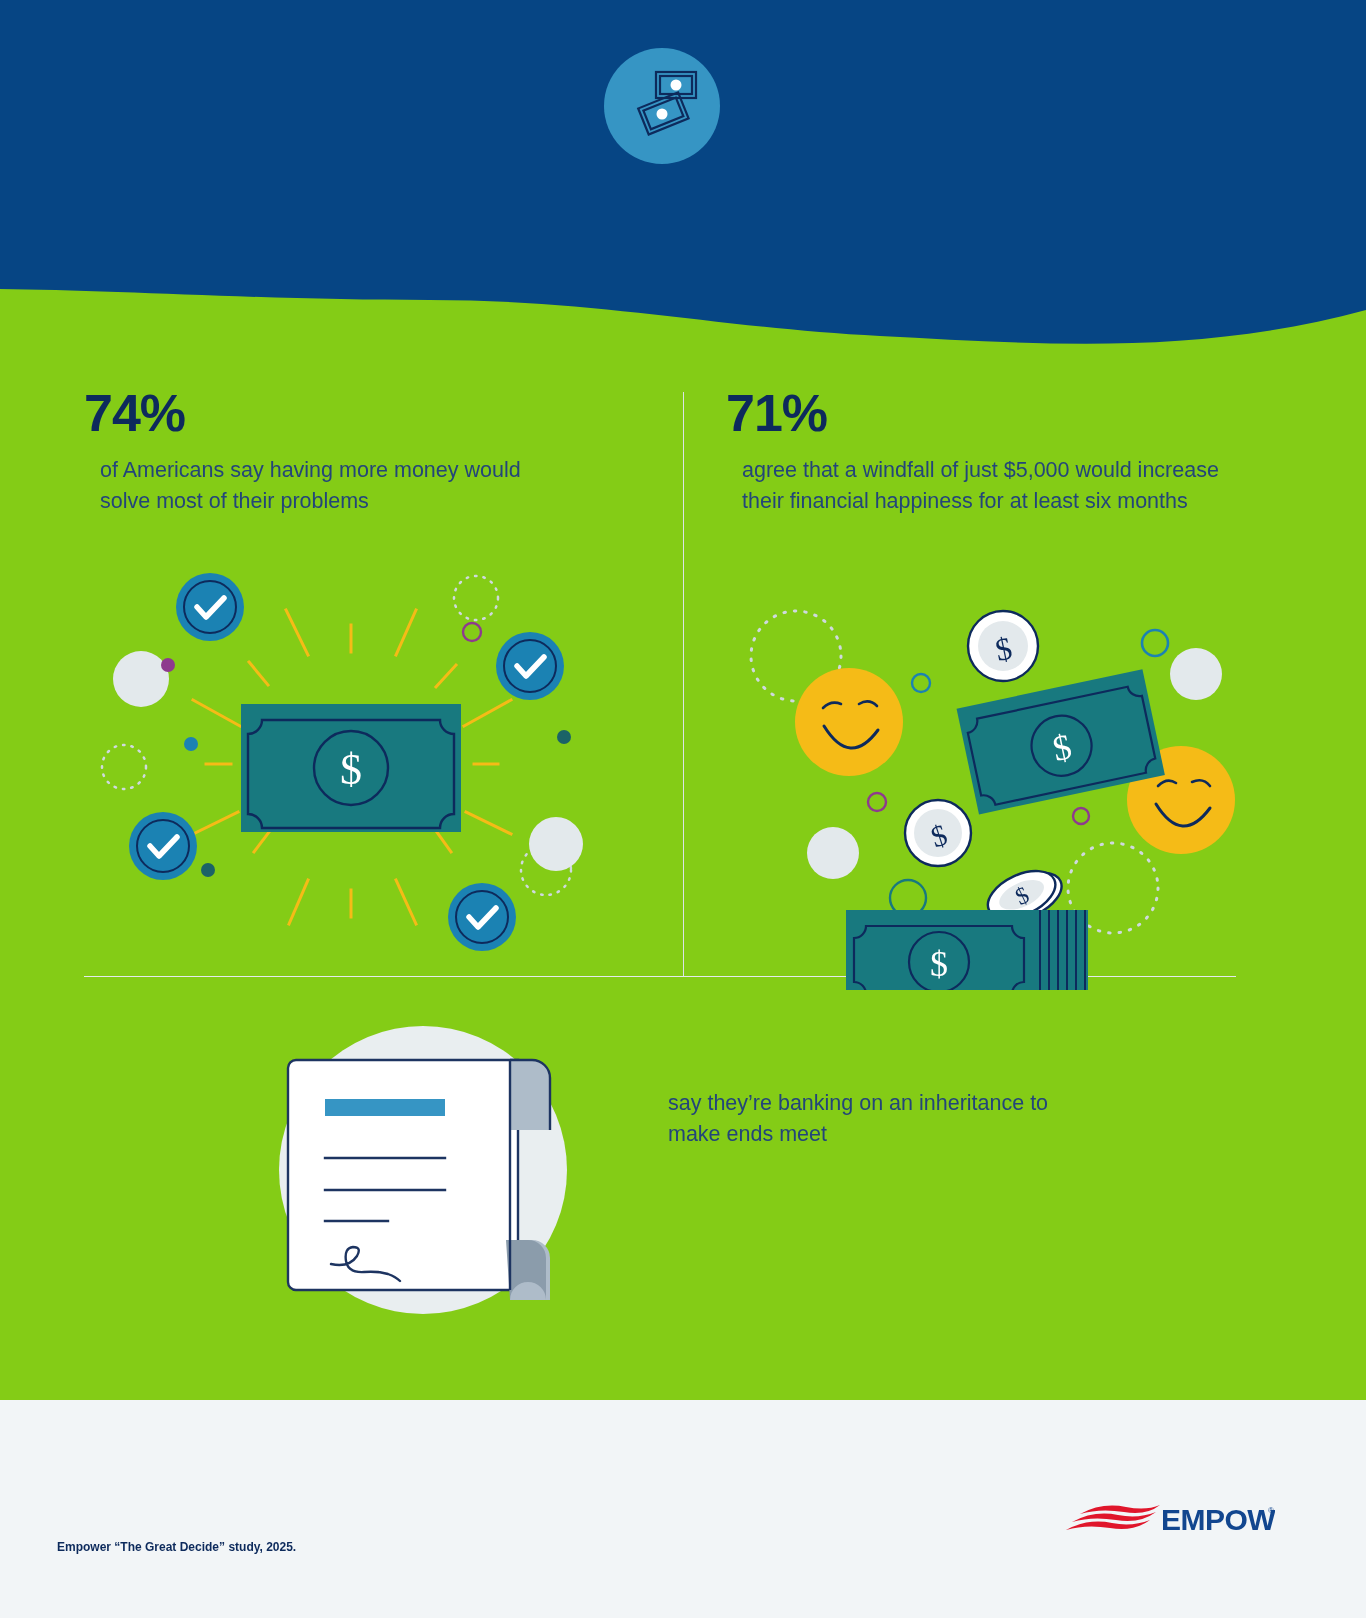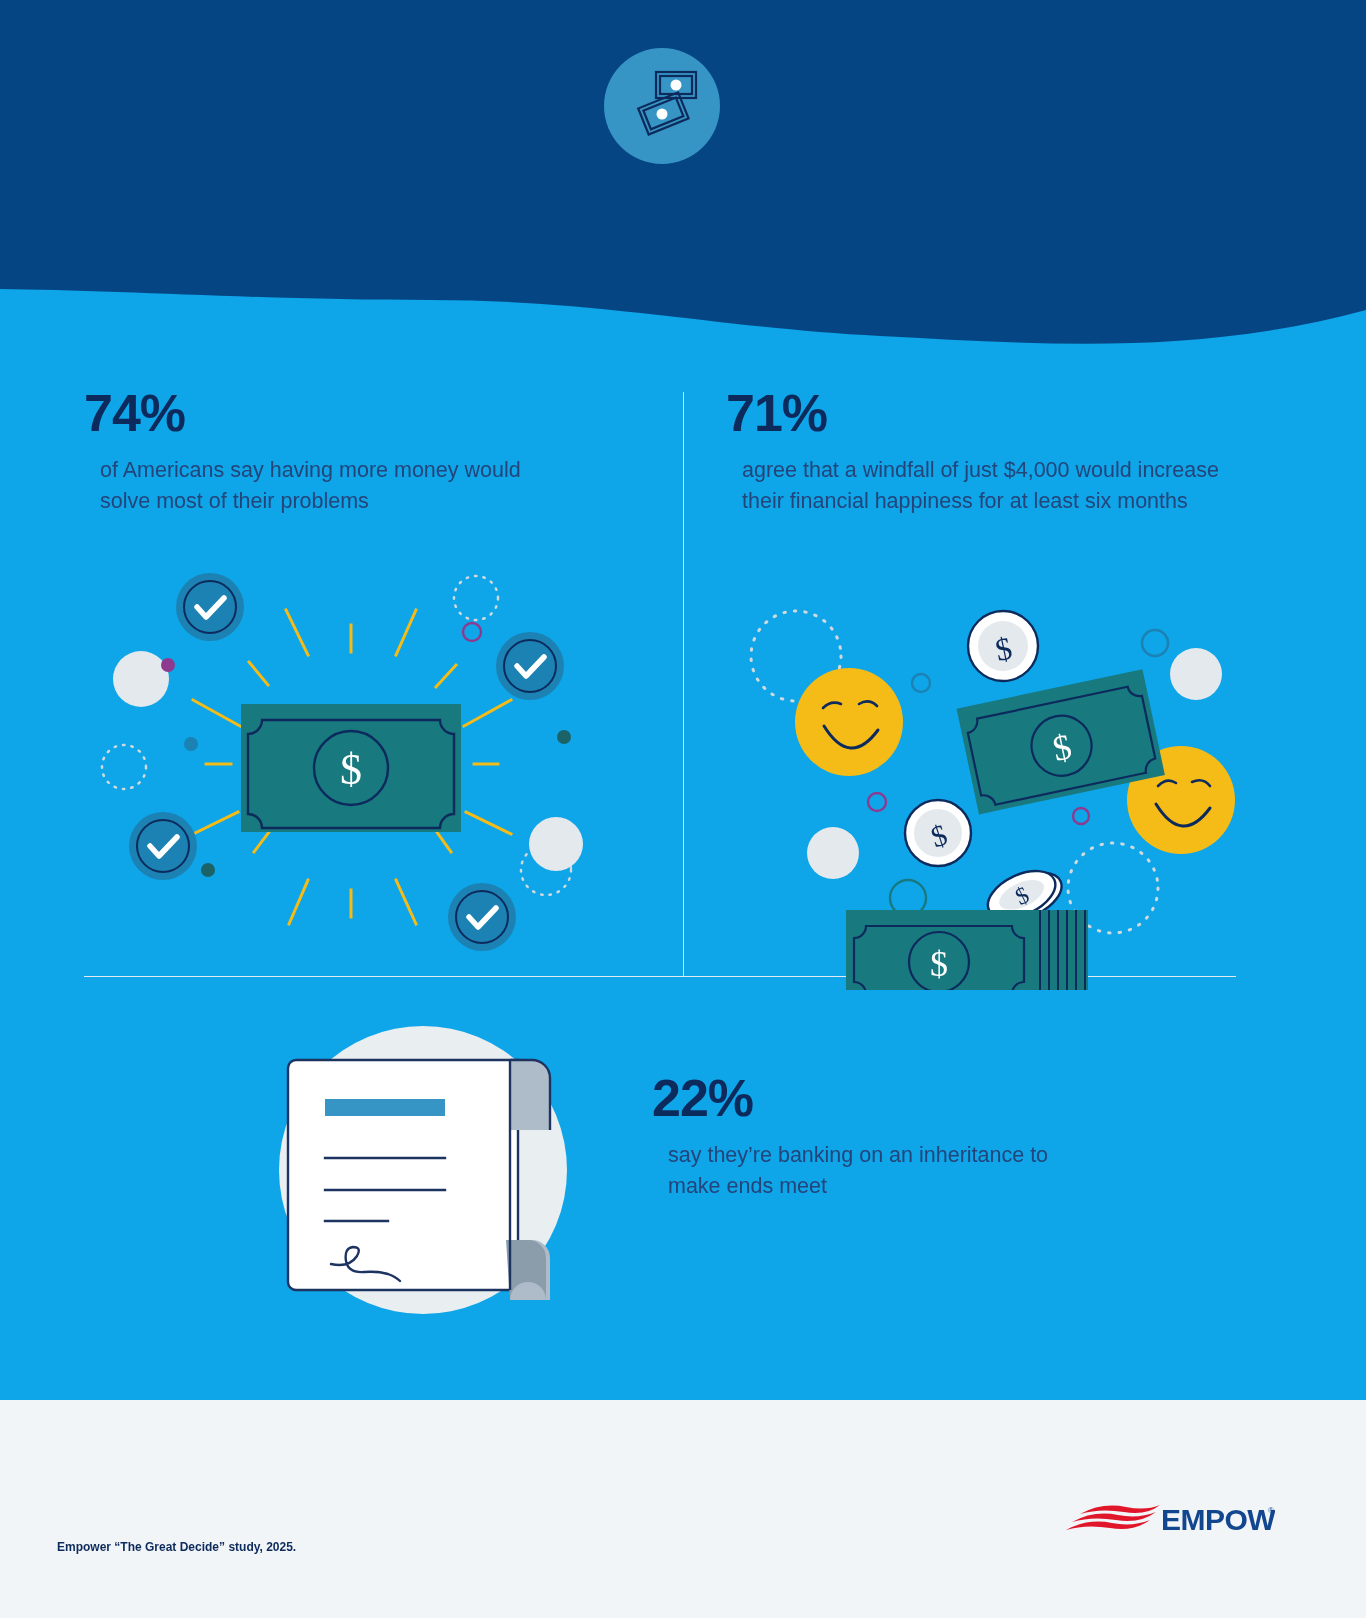--- a/index.html
+++ b/index.html
@@ -2,21 +2,21 @@
 <html><head>
 <meta charset="utf-8">
 <style>
   html,body{margin:0;padding:0;}
   body{
     width:1366px;height:1618px;
     background:#ffffff;
     font-family:"Liberation Sans", sans-serif;
     overflow:hidden;position:relative;
   }
-  .page{position:relative;width:1366px;height:1618px;overflow:hidden;background:#0ea5e9;}
+  .page{position:relative;width:1366px;height:1618px;overflow:hidden;background:#84cc16;}
 
   
   .header{position:absolute;left:0;top:0;width:1366px;height:345px;}
   .header svg{position:absolute;left:0;top:0;}
   .header-icon{position:absolute;left:604px;top:48px;width:116px;height:116px;}
 
   
   .stat-pct{
     font-size:52px;font-weight:bold;color:#0d2a5c;
     letter-spacing:-1px;line-height:1;margin:0 0 16px 0;
@@ -150,21 +150,21 @@
       <g>
         <circle cx="396" cy="365" r="34" fill="#1b82b3"></circle>
         <circle cx="396" cy="365" r="26" fill="none" stroke="#0d2a5c" stroke-width="2"></circle>
         <path d="M383,365 l9,10 l18,-19" fill="none" stroke="#fff" stroke-width="5.5" stroke-linecap="round" stroke-linejoin="round"></path>
       </g>
     </svg>
   </div>
 
   <div class="stat-right">
     <p class="stat-pct">71%</p>
-    <p class="stat-copy">agree that a windfall of just $4,000 would increase their financial happiness for at least six months</p>
+    <p class="stat-copy">agree that a windfall of just $5,000 would increase their financial happiness for at least six months</p>
   </div>
 
   <div class="illus-right">
     <svg width="520" height="412" viewBox="0 0 520 412">
 
       <circle cx="78" cy="78" r="45" fill="none" stroke="#cfd9de" stroke-width="3" stroke-dasharray="1.5 9" stroke-linecap="round"></circle>
       <circle cx="395" cy="310" r="45" fill="none" stroke="#cfd9de" stroke-width="3" stroke-dasharray="1.5 9" stroke-linecap="round"></circle>
 
       <circle cx="478" cy="96" r="26" fill="#e3e9ec"></circle>
       <circle cx="115" cy="275" r="26" fill="#e3e9ec"></circle>
@@ -252,21 +252,20 @@
         <line x1="77" y1="148" x2="197" y2="148"></line>
         <line x1="77" y1="180" x2="197" y2="180"></line>
         <line x1="77" y1="211" x2="140" y2="211"></line>
       </g>
 
       <path d="M83,254 q18,4 26,-8 q5,-9 -4,-9 q-9,1 -7,14 q2,12 18,11 q14,-1 24,2 q8,3 12,7" fill="none" stroke="#1d3461" stroke-width="2.4" stroke-linecap="round"></path>
     </svg>
   </div>
 
   <div class="stat-bottom">
-    <p class="stat-pct">22%</p>
     <p class="stat-copy">say they’re banking on an inheritance to make ends meet</p>
   </div>
 
   <div class="footer">
     <div class="footer-src">Empower “The Great Decide” study, 2025.</div>
   </div>
 
   <div class="logo">
     <svg width="215" height="40" viewBox="0 0 215 40">
       <g fill="#e0162b">

